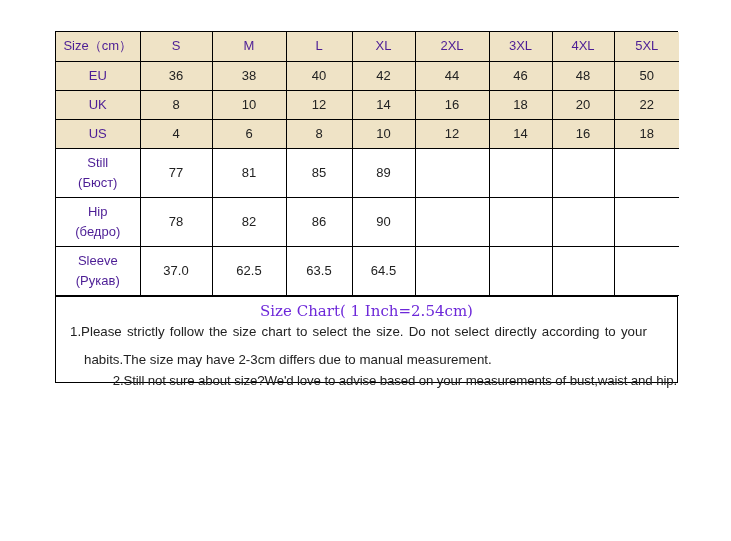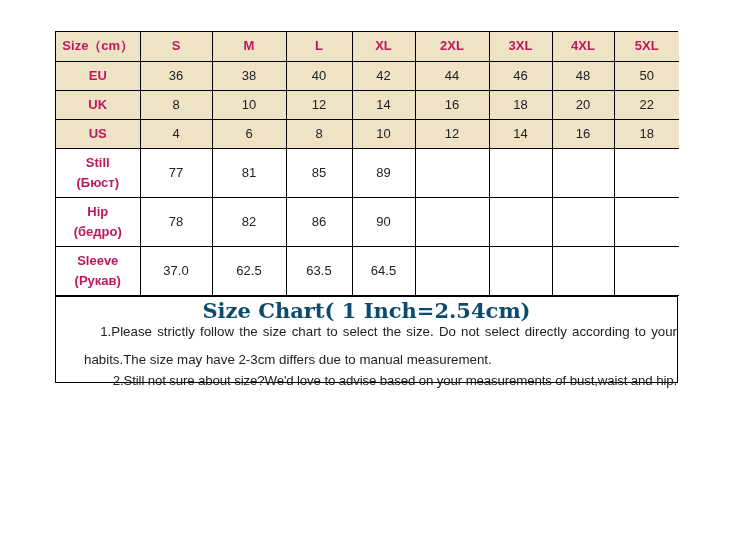--- a/index.html
+++ b/index.html
@@ -8,31 +8,31 @@
     position: absolute; left: 55px; top: 31px; width: 623px;
     border: 1px solid #000; box-sizing: border-box; background: #fff;
   }
   table { border-collapse: collapse; width: 100%; table-layout: fixed; }
   td {
     border: 1px solid #000; text-align: center; vertical-align: middle;
     font-size: 13px; color: #222; padding: 0; box-sizing: border-box;
   }
   tr.hdr td { background: #efe3c6; height: 29px; }
   tr.meas td { background: #ffffff; height: 49px; }
-  td.label { font-weight: bold; color: #be185d; line-height: 20px; }
+  td.label { font-weight: normal; color: #4c1d95; line-height: 20px; }
   tr:first-child td { border-top: none; }
   td:first-child { border-left: none; }
   td:last-child { border-right: none; text-align: center; }
   .notes { border-top: 1px solid #000; padding: 3px 0 2px 0; height: 86px; box-sizing: border-box; }
   .notes .title {
-    text-align: center; font-family: "DejaVu Serif", serif; font-weight: bold;
-    font-size: 21px; color: #0c4a6e; height: 22px; line-height: 22px;
+    text-align: center; font-family: "DejaVu Serif", serif; font-weight: normal;
+    font-size: 15px; color: #6d28d9; height: 22px; line-height: 22px;
   }
   .notes .line { font-size: 13.3px; color: #222; white-space: nowrap; line-height: 20.5px; }
-  .notes .l1 { padding-left: 14px; word-spacing: 1.5px; text-align: right; }
+  .notes .l1 { padding-left: 14px; word-spacing: 1.5px; }
   .notes .l2 { padding-left: 28px; margin-top: 8px; }
   .notes .l3 { padding-left: 15px; letter-spacing: -0.15px; text-align: right; }
 </style>
 </head>
 <body>
 
 <div class="chart">
   <table>
     <colgroup>
       <col style="width:84px">

